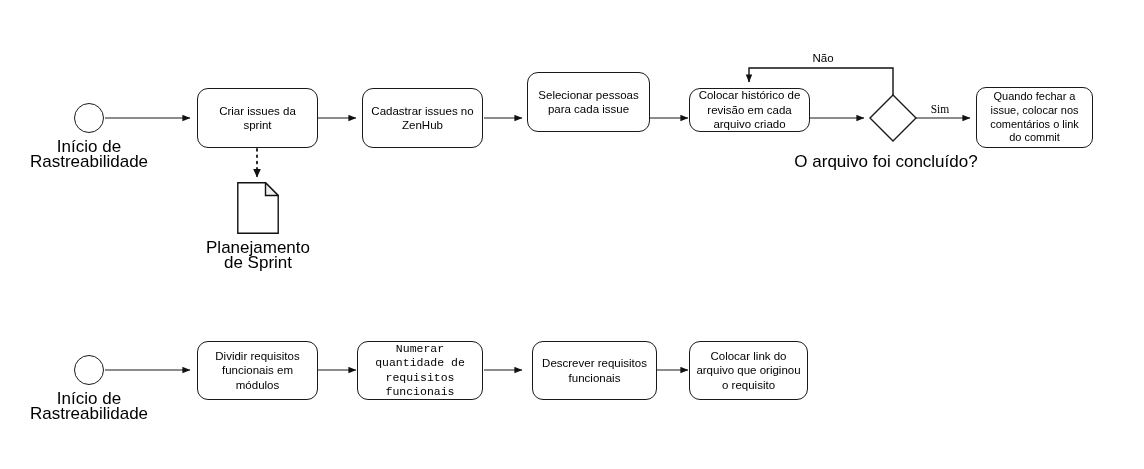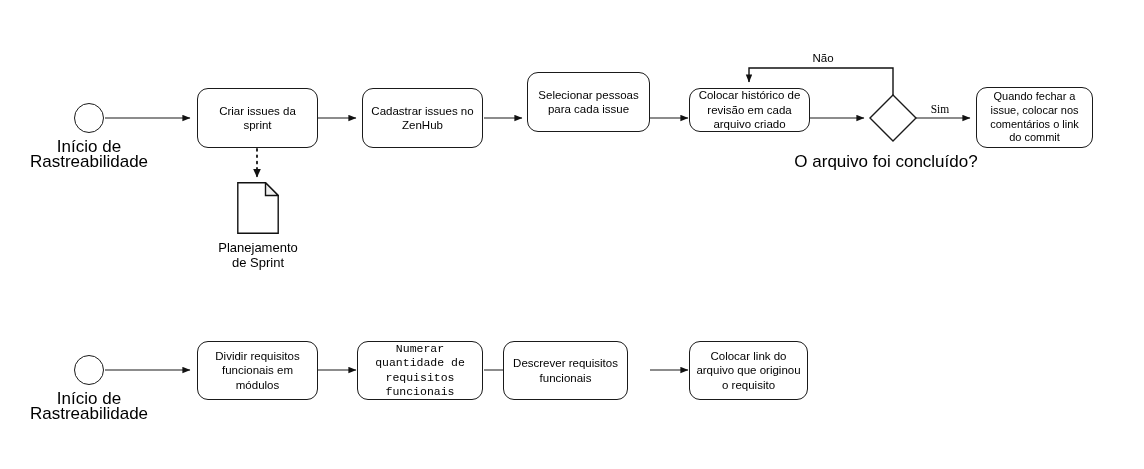--- a/index.html
+++ b/index.html
@@ -67,21 +67,21 @@
     text-align: center;
     white-space: nowrap;
   }
   
   .data-object {
     position: absolute;
   }
   .data-object-label {
     position: absolute;
     text-align: center;
-    font-size: 13px;
+    font-size: 17px;
     line-height: 14.5px;
     white-space: pre-line;
   }
 </style>
 </head>
 <body>
 
 <div id="canvas">
 
   <svg id="wires" viewBox="0 0 1144 469" xmlns="http://www.w3.org/2000/svg">
@@ -134,21 +134,21 @@
   </div>
 
   <div class="node task" style="left:527px; top:72px; width:123px; height:60px;">
     <span>Selecionar pessoas para cada issue</span>
   </div>
 
   <div class="node task" style="left:689px; top:88px; width:121px; height:44px;">
     <span>Colocar histórico de revisão em cada arquivo criado</span>
   </div>
 
-  <div class="node task" style="left:976px; top:87px; width:117px; height:61px; font-size:11px; line-height:13.6px;">
+  <div class="node task" style="left:976px; top:87px; width:117px; height:61px; font-size:11px; line-height:13.6px;border-radius:10px;">
     <span>Quando fechar a issue, colocar nos comentários o link do commit</span>
   </div>
 
   <div class="edge-label" style="left:793px; top:51px; width:60px;">Não</div>
 
   <div class="edge-label" style="left:920px; top:102px; width:40px;font-family:Liberation Serif, serif;">Sim</div>
 
   <div class="caption" style="left:790px; top:155px; width:192px;">O arquivo foi concluído?</div>
 
   <div class="data-object" style="left:237px; top:182px; width:42px; height:52px;">
@@ -165,21 +165,21 @@
 Rastreabilidade</div>
 
   <div class="node task" style="left:197px; top:341px; width:121px; height:59px;">
     <span>Dividir requisitos funcionais em módulos</span>
   </div>
 
   <div class="node task" style="left:357px; top:341px; width:126px; height:59px;font-family:Liberation Mono, monospace;">
     <span>Numerar quantidade de requisitos funcionais</span>
   </div>
 
-  <div class="node task" style="left:503px; top:341px; width:125px; height:59px;">
+  <div class="node task" style="left:532px; top:341px; width:125px; height:59px;">
     <span>Descrever requisitos funcionais</span>
   </div>
 
   <div class="node task" style="left:689px; top:341px; width:119px; height:59px;">
     <span>Colocar link do arquivo que originou o requisito</span>
   </div>
 
 </div>
 
 </body></html>

